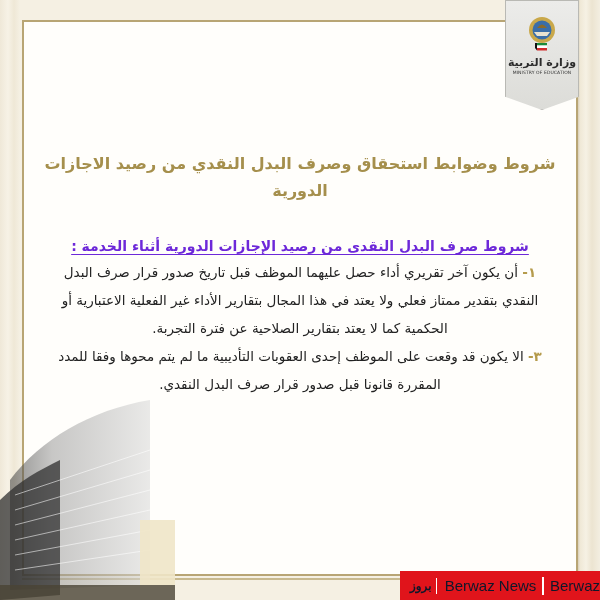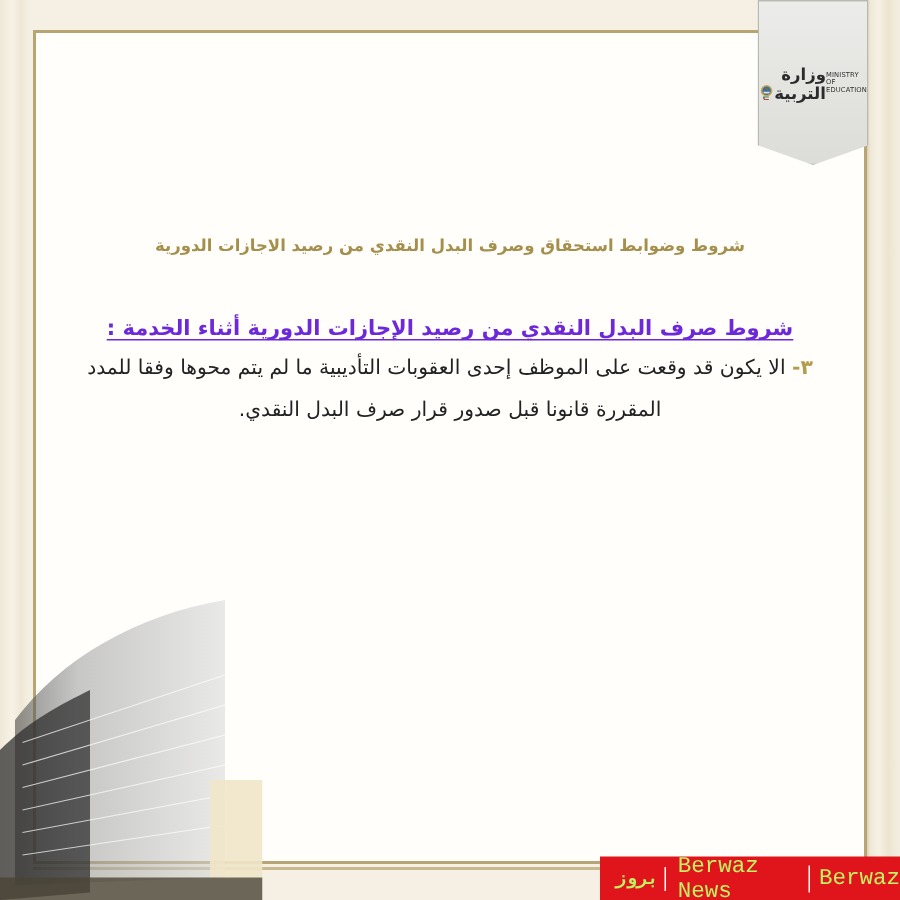--- a/index.html
+++ b/index.html
@@ -25,55 +25,55 @@
     .inner-page::after {
       content: ""; position: absolute; left: -2px; right: -2px; bottom: -6px; height: 2px;
       background: #c8b98e;
     }
     .logo-tab {
       position: absolute; left: 505px; top: 0; width: 72px; height: 108px;
       background: linear-gradient(180deg, #ececea, #dcdcd8);
       border: 1px solid #b9b9b4;
       box-shadow: 1px 1px 3px rgba(0,0,0,0.25);
       clip-path: polygon(0 0, 100% 0, 100% 88%, 50% 100%, 0 88%);
-      display: flex; flex-direction: row; align-items: center;
+      display: flex; flex-direction: column; align-items: center;
     }
     .emblem {
       margin-top: 14px; width: 34px; height: 40px;
     }
     .logo-ar {
       font-size: 11px; font-weight: bold; color: #2b2b2b; margin-top: 1px; direction: rtl;
     }
     .logo-en {
       font-size: 4.5px; color: #333; letter-spacing: 0.1px; margin-top: 1px;
     }
     .building {
       position: absolute; left: 0; top: 390px; width: 175px; height: 210px;
       pointer-events: none;
     }
     .content {
       position: absolute; left: 40px; top: 150px; width: 520px;
       direction: rtl; text-align: center;
     }
     .title {
-      color: #a58f4c; font-weight: bold; font-size: 11px; line-height: 27px; margin: 0;
+      color: #a58f4c; font-weight: bold; font-size: 16px; line-height: 27px; margin: 0;
     }
     .subtitle {
       color: #6d28d9; font-weight: bold; font-size: 14px; line-height: 24px;
       text-decoration: underline; text-underline-offset: 3px; margin: 30px 0 0 0;
     }
     .item {
       color: #222; font-size: 13.5px; line-height: 28px; margin: 0; padding: 0 6px;
     }
     .num { color: #b59b4c; font-weight: bold; }
     .badge {
       position: absolute; right: 0; top: 571px; width: 200px; height: 29px;
-      background: #e0141b; color: #bef264; display: flex; align-items: center;
+      background: #e0141b; color: #0f172a; display: flex; align-items: center;
       justify-content: space-between; padding-left: 10px; box-sizing: border-box;
-      font-family: Liberation Mono, monospace; font-size: 15px;
+      font-family: Liberation Sans, sans-serif; font-size: 15px;
     }
     .badge-logo {
       font-weight: bold; font-size: 12px; border-right: 1.5px solid #fff;
       padding-right: 4px; margin-right: 8px; line-height: 16px; direction: rtl;
     }
     .badge-sep { display: inline-block; width: 1.5px; height: 18px; background: #fff; margin: 0 6px; }
   </style>
 </head>
 <body>
 
@@ -117,20 +117,24 @@
   </svg>
   <div class="logo-ar">وزارة التربية</div>
   <div class="logo-en">MINISTRY OF EDUCATION</div>
 </div>
 
 <div class="content">
   <p class="title">شروط وضوابط استحقاق وصرف البدل النقدي من رصيد الاجازات الدورية</p>
   <p class="subtitle">شروط صرف البدل النقدي من رصيد الإجازات الدورية أثناء الخدمة :</p>
 
   <p class="item">
+    <span class="num">١-</span>
+    <span>أن يكون آخر تقريري أداء حصل عليهما الموظف قبل تاريخ صدور قرار صرف البدل النقدي بتقدير ممتاز فعلي ولا يعتد في هذا المجال بتقارير الأداء غير الفعلية الاعتبارية أو الحكمية كما لا يعتد بتقارير الصلاحية عن فترة التجربة.</span>
+  </p>
+  <p class="item">
     <span class="num">٣-</span>
     <span>الا يكون قد وقعت على الموظف إحدى العقوبات التأديبية ما لم يتم محوها وفقا للمدد المقررة قانونا قبل صدور قرار صرف البدل النقدي.</span>
   </p>
 </div>
 
 <div class="badge">
   <span class="badge-logo">بروز</span>
   <span>Berwaz News</span>
   <span class="badge-sep"></span>
   <span>Berwaz</span>

